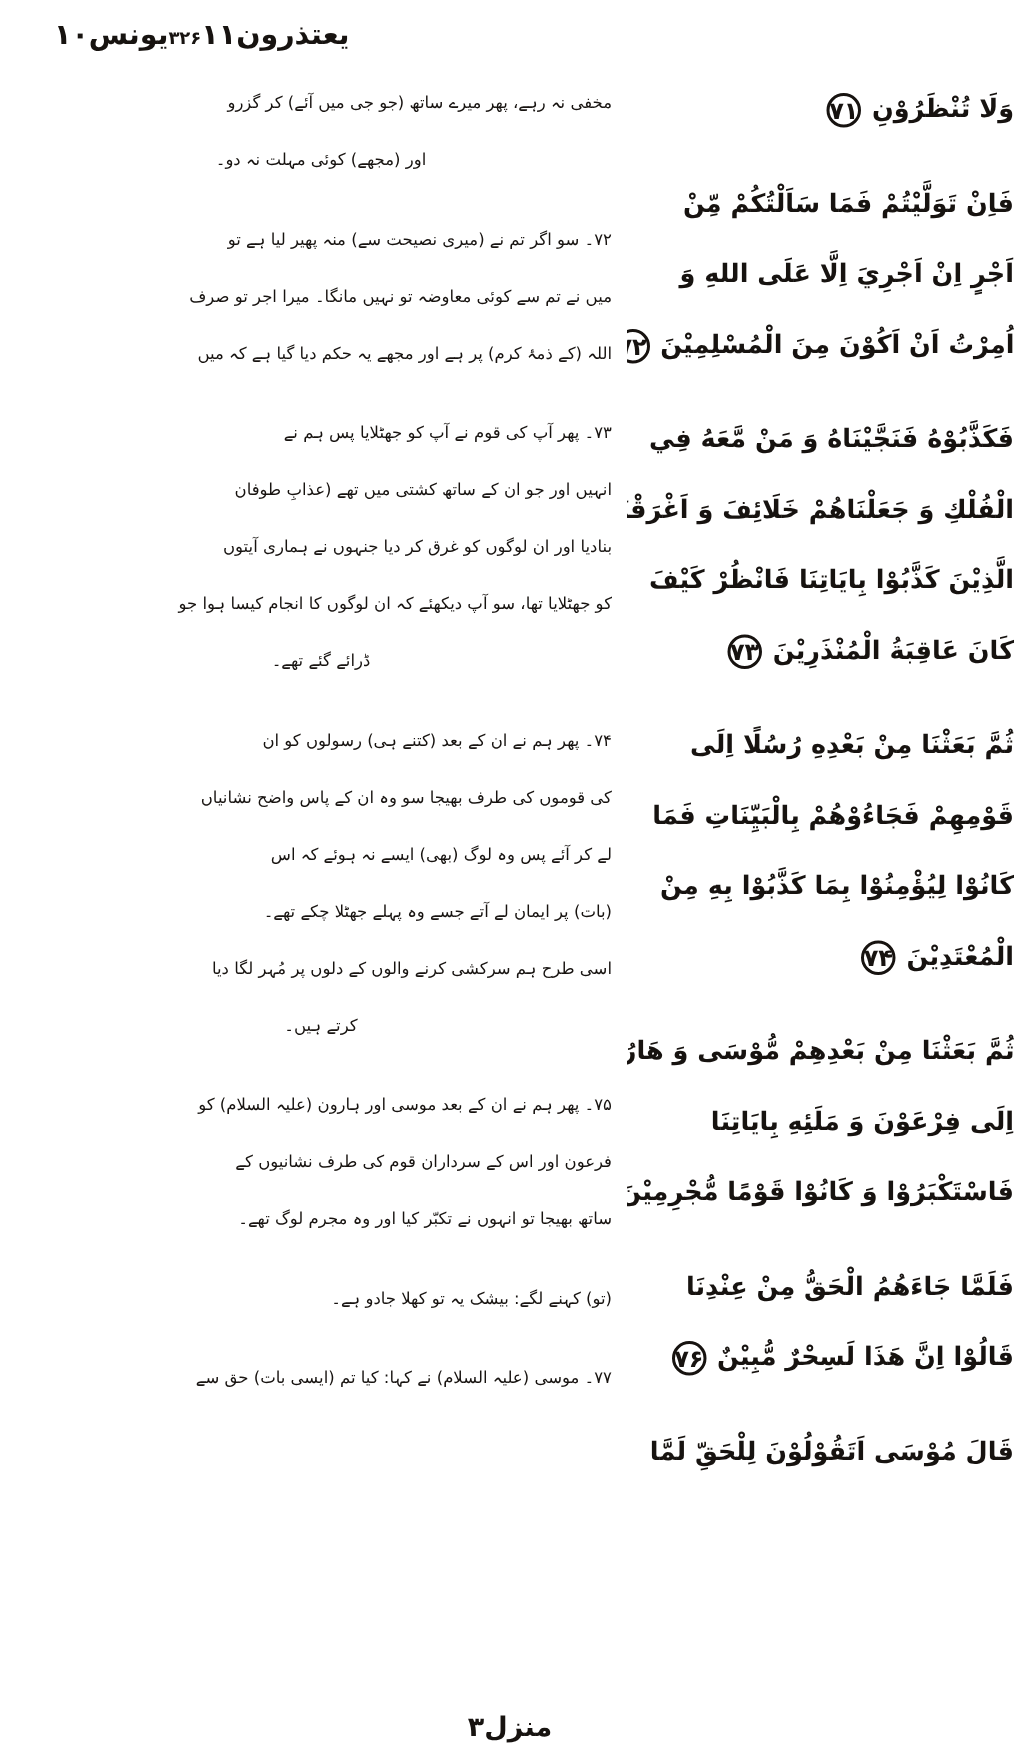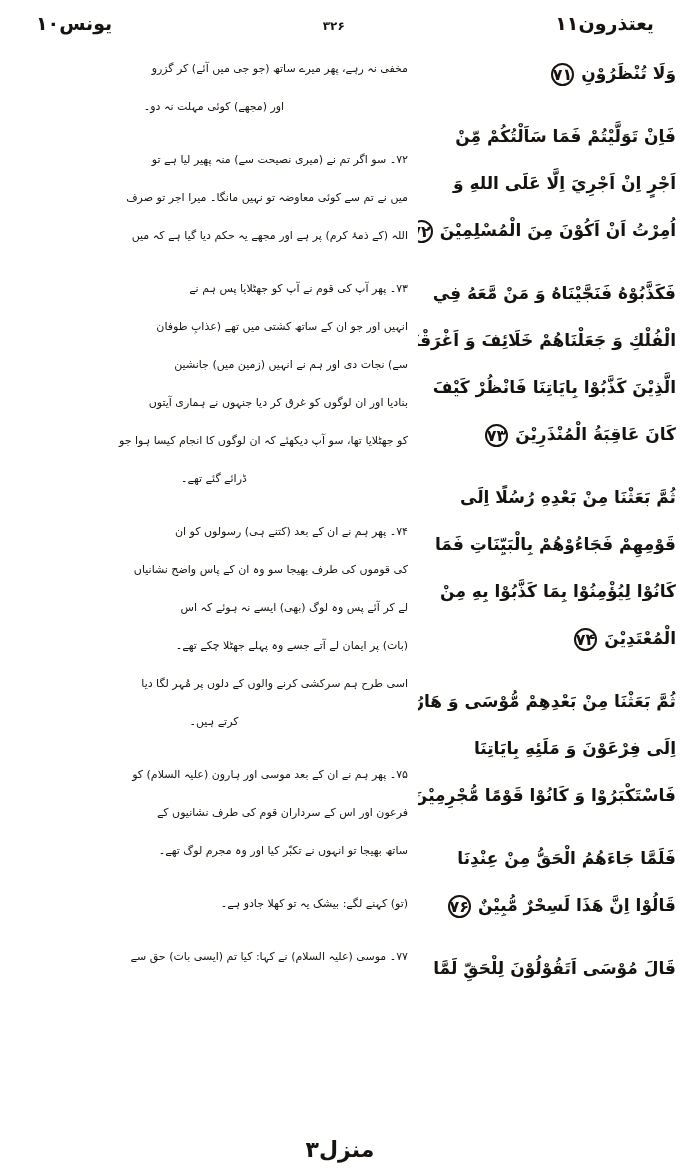--- a/index.html
+++ b/index.html
@@ -5,21 +5,21 @@
   html,body{margin:0;padding:0;}
   body{
     width:680px;height:1172px;background:#ffffff;
     font-family:"DejaVu Sans",sans-serif;color:#171310;
     overflow:hidden;
   }
   .page{position:relative;width:680px;height:1172px;background:#ffffff;overflow:hidden;}
 
   
   .hdr{
-    display:flex;justify-content:space-between;align-items:baseline;
+    display:flex;align-items:baseline;
     padding:12px 26px 0 36px;font-size:19px;font-weight:700;
   }
   .hdr .h-item{direction:rtl;unicode-bidi:embed;white-space:nowrap;}
   .hdr .h-center{font-size:12px;}
 
   
   .cols{display:flex;align-items:flex-start;padding:16px 4px 0 20px;}
   .urdu-col{width:388px;flex:0 0 388px;margin-right:10px;}
   .arabic-col{width:258px;flex:0 0 258px;}
 
@@ -41,21 +41,21 @@
   .ur-par{margin-bottom:15px;}
   .ur-line{
     direction:rtl;text-align:right;white-space:nowrap;overflow:hidden;
     height:38px;line-height:38px;font-size:11px;font-weight:500;
   }
   .ur-line.center{text-align:center;}
 
   
   .ftr{
     position:absolute;left:0;right:0;bottom:10px;text-align:center;
-    font-size:22px;font-weight:700;direction:rtl;
+    font-size:18px;font-weight:700;direction:rtl;
   }
 </style>
 </head>
 <body>
 
 <div class="page">
 
   <div class="hdr">
     <span class="h-item">یونس۱۰</span>
     <span class="h-item h-center">۳۲۶</span>
@@ -69,21 +69,20 @@
           <div class="ur-line center">اور (مجھے) کوئی مہلت نہ دو۔</div>
         </div>
         <div class="ur-par">
           <div class="ur-line">۷۲۔ سو اگر تم نے (میری نصیحت سے) منہ پھیر لیا ہے تو</div>
           <div class="ur-line">میں نے تم سے کوئی معاوضہ تو نہیں مانگا۔ میرا اجر تو صرف</div>
           <div class="ur-line">اللہ (کے ذمۂ کرم) پر ہے اور مجھے یہ حکم دیا گیا ہے کہ میں</div>
         </div>
         <div class="ur-par">
           <div class="ur-line">۷۳۔ پھر آپ کی قوم نے آپ کو جھٹلایا پس ہم نے</div>
           <div class="ur-line">انہیں اور جو ان کے ساتھ کشتی میں تھے (عذابِ طوفان</div>
-          <div class="ur-line">سے) نجات دی اور ہم نے انہیں (زمین میں) جانشین</div>
           <div class="ur-line">بنادیا اور ان لوگوں کو غرق کر دیا جنہوں نے ہماری آیتوں</div>
           <div class="ur-line">کو جھٹلایا تھا، سو آپ دیکھئے کہ ان لوگوں کا انجام کیسا ہوا جو</div>
           <div class="ur-line center">ڈرائے گئے تھے۔</div>
         </div>
         <div class="ur-par">
           <div class="ur-line">۷۴۔ پھر ہم نے ان کے بعد (کتنے ہی) رسولوں کو ان</div>
           <div class="ur-line">کی قوموں کی طرف بھیجا سو وہ ان کے پاس واضح نشانیاں</div>
           <div class="ur-line">لے کر آئے پس وہ لوگ (بھی) ایسے نہ ہوئے کہ اس</div>
           <div class="ur-line">(بات) پر ایمان لے آتے جسے وہ پہلے جھٹلا چکے تھے۔</div>
           <div class="ur-line">اسی طرح ہم سرکشی کرنے والوں کے دلوں پر مُہر لگا دیا</div>

